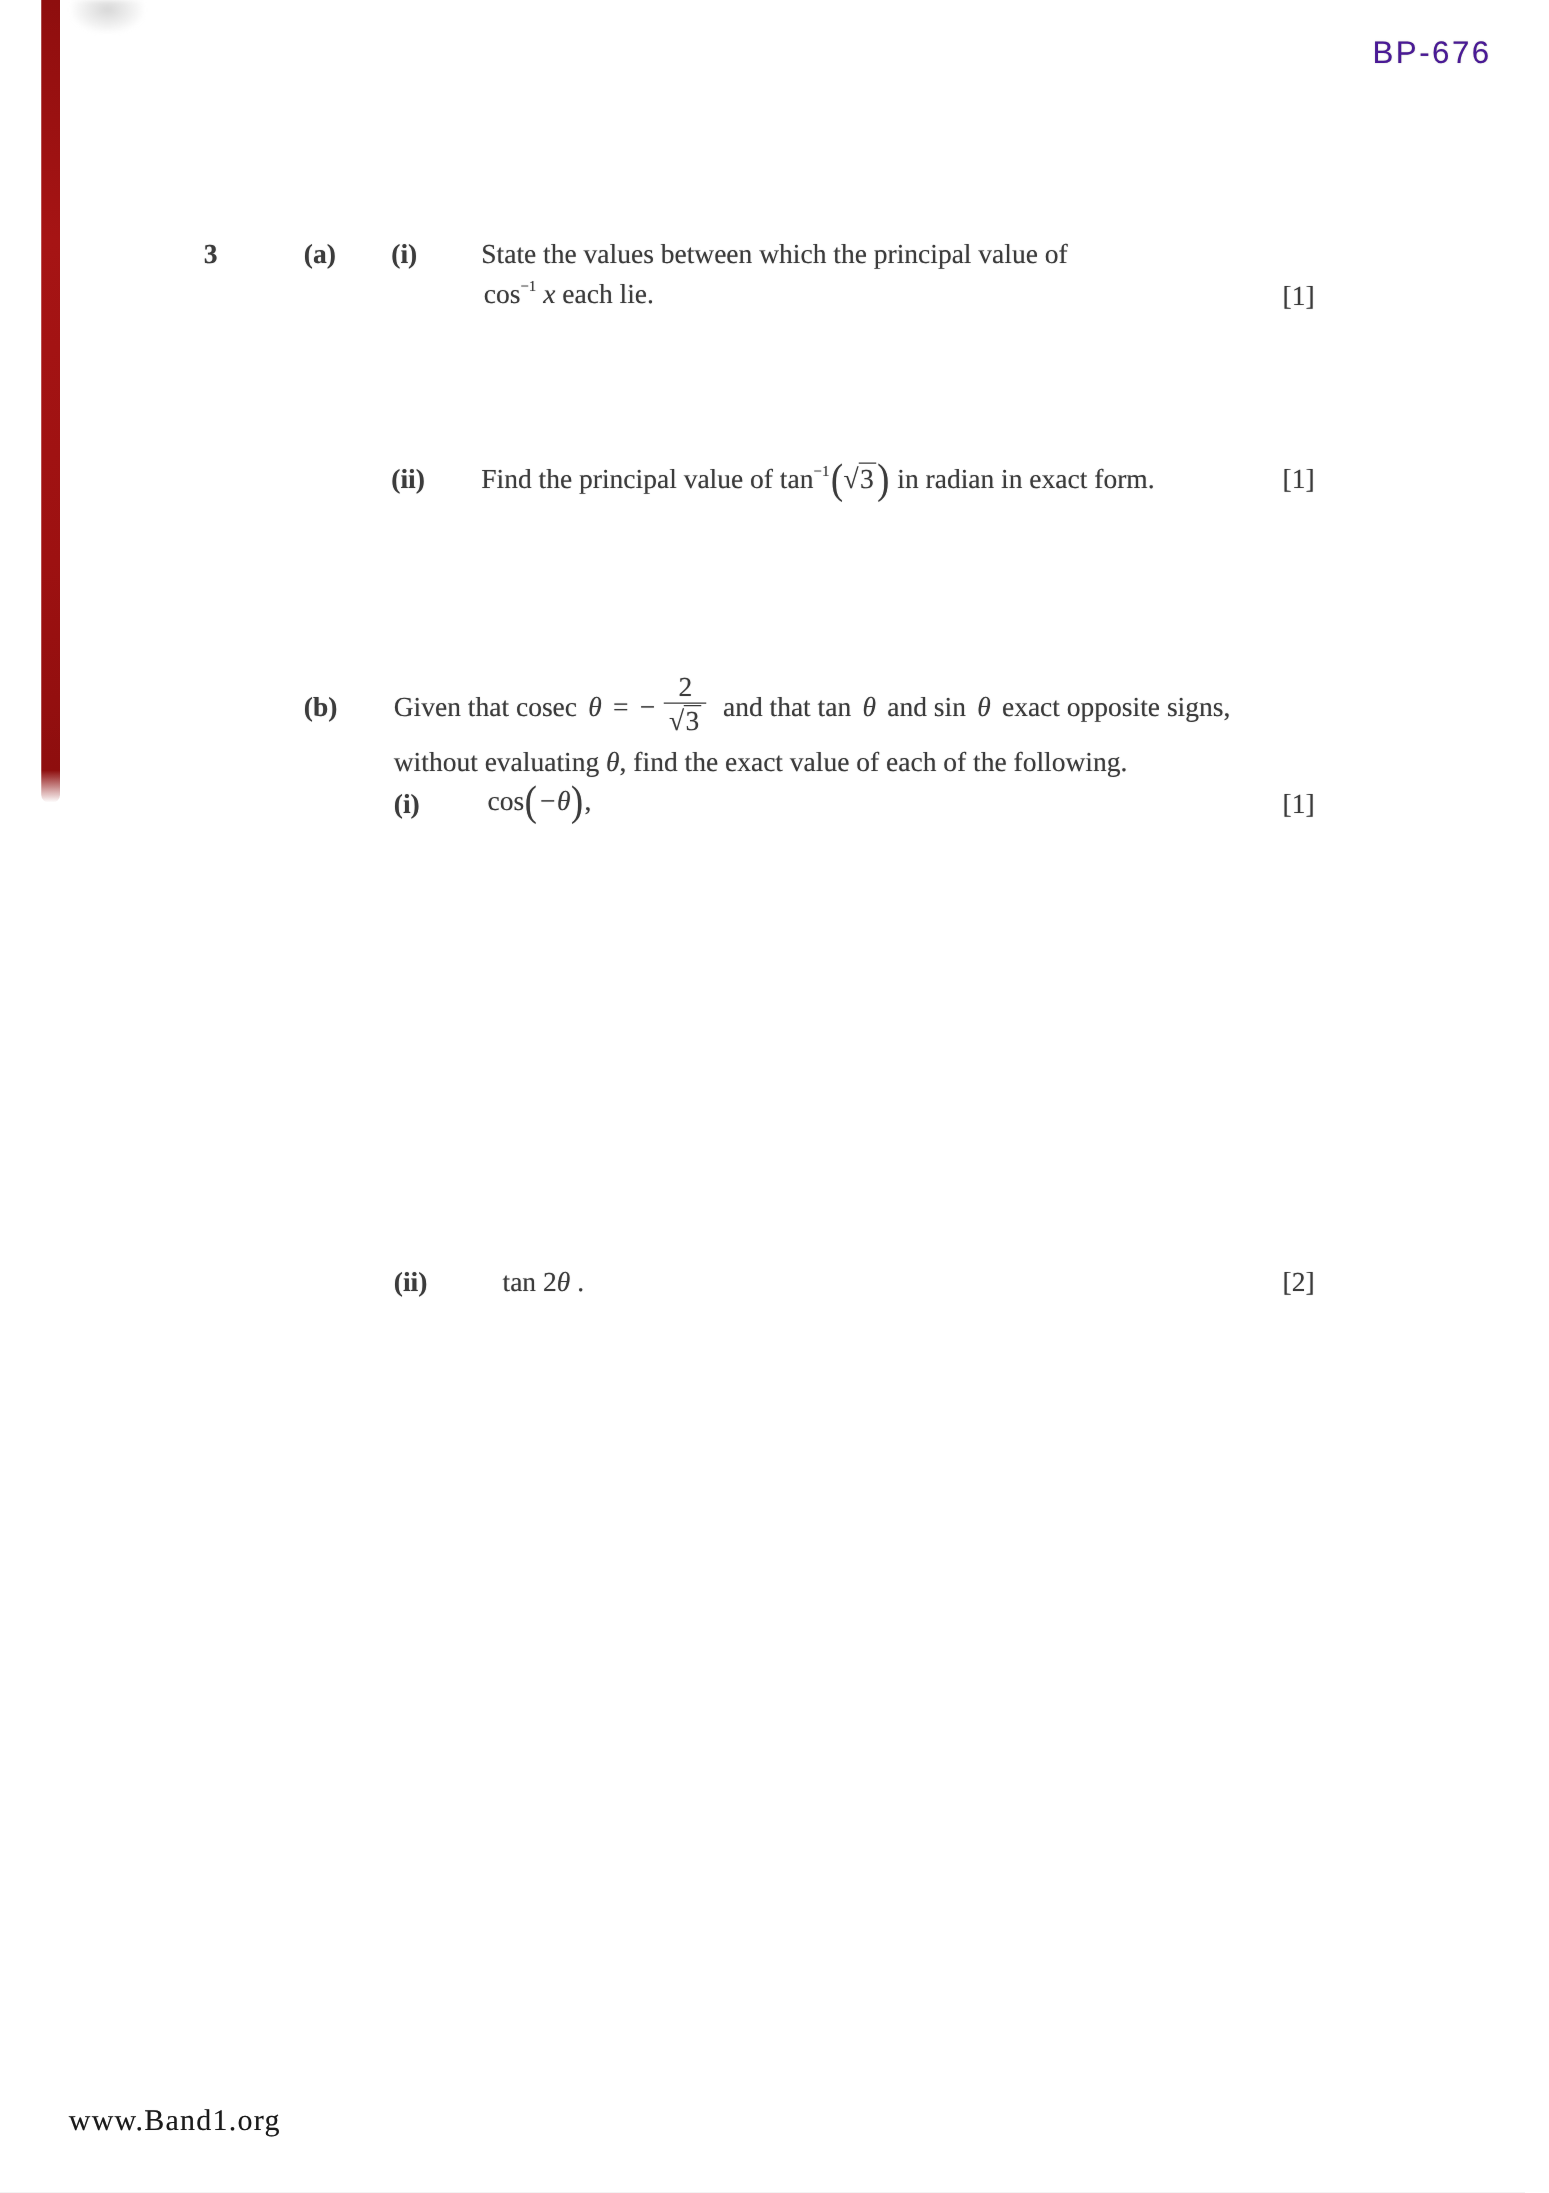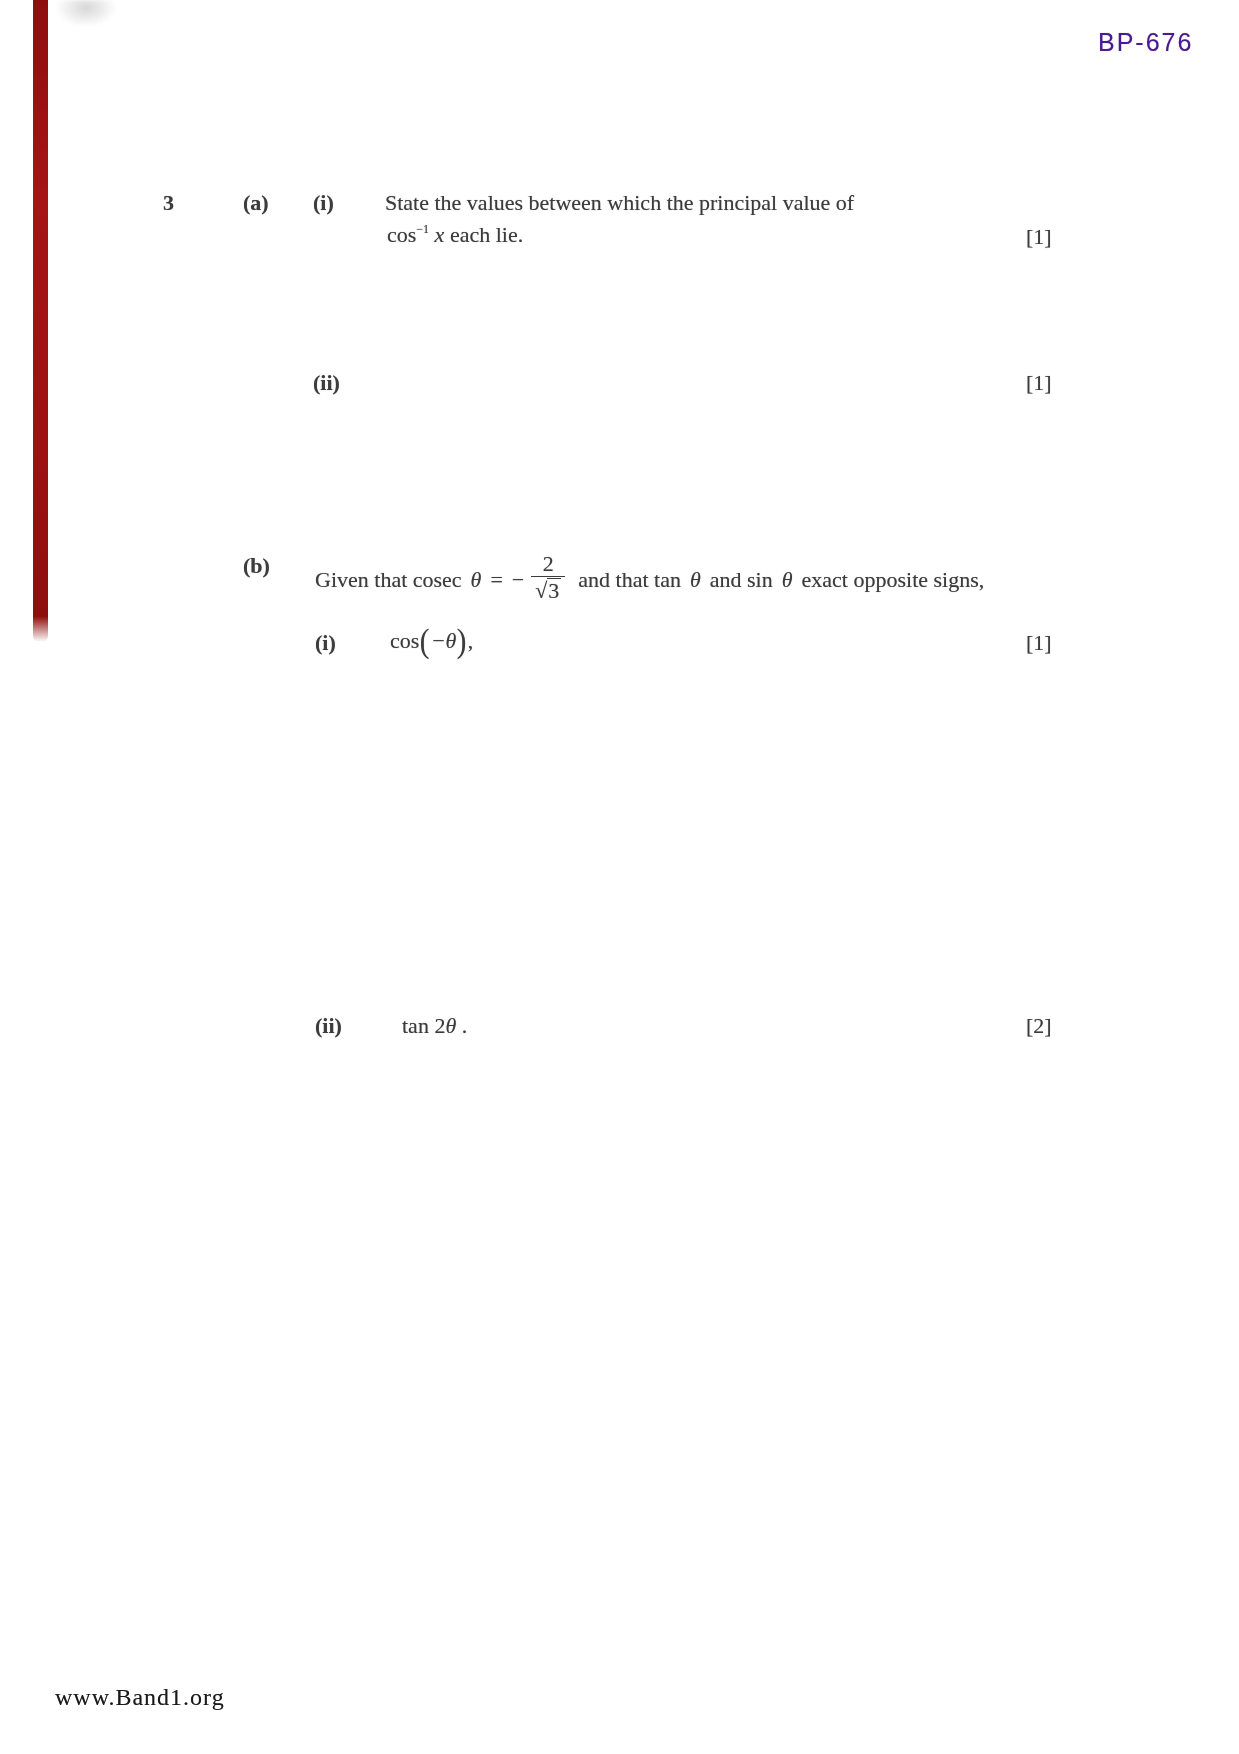--- a/index.html
+++ b/index.html
@@ -80,39 +80,48 @@
     <div class="abs scan" style="left:385px;top:190px;">State the values between which the principal value of</div>
 
     <div class="abs scan" style="left:387px;top:222px;">
       <span>cos</span><sup class="msup">−1</sup>
       <span class="it">x</span>
       <span>each lie.</span>
     </div>
     <div class="abs scan" style="left:1026px;top:224px;">[1]</div>
 
     <div class="abs scan bold" style="left:313px;top:370px;">(ii)</div>
+    <div class="abs scan" style="left:385px;top:370px;">
+      <span>Find the principal value of</span>
+      <span>tan</span><sup class="msup">−1</sup><span class="bigp">(</span><span class="sqrt"><span class="rad">√</span><span class="under">3</span></span><span class="bigp">)</span>
+      <span>in radian in exact form.</span>
+    </div>
     <div class="abs scan" style="left:1026px;top:370px;">[1]</div>
 
     <div class="abs scan bold" style="left:243px;top:553px;">(b)</div>
-    <div class="abs scan fracline" style="left:315px;top:541px;">
+    <div class="abs scan fracline" style="left:315px;top:527px;">
       <span>Given that cosec</span>
       <span class="it">θ</span>
       <span>=</span>
       <span style="margin-right:-6px;">−</span>
       <span class="frac">
         <span class="num">2</span>
         <span class="den"><span class="sqrt"><span class="rad">√</span><span class="under">3</span></span></span>
       </span>
       <span>and that tan</span>
       <span class="it">θ</span>
       <span>and sin</span>
       <span class="it">θ</span>
       <span>exact opposite signs,</span>
     </div>
 
+    <div class="abs scan" style="left:315px;top:597px;">
+      <span>without evaluating</span>
+      <span class="it">θ</span><span>, find the exact value of each of the following.</span>
+    </div>
 
     <div class="abs scan bold" style="left:315px;top:630px;">(i)</div>
     <div class="abs scan" style="left:390px;top:628px;">
       <span>cos</span><span class="bigp">(</span><span class="it">−θ</span><span class="bigp">)</span><span>,</span>
     </div>
     <div class="abs scan" style="left:1026px;top:630px;">[1]</div>
 
     <div class="abs scan bold" style="left:315px;top:1013px;">(ii)</div>
     <div class="abs scan" style="left:390px;top:1013px;margin-left:12px;">
       <span>tan 2</span><span class="it">θ</span><span> .</span>

